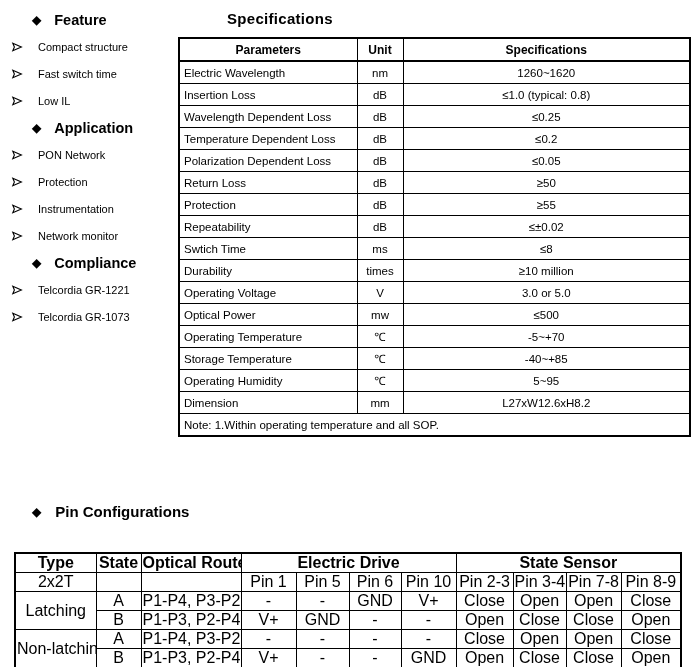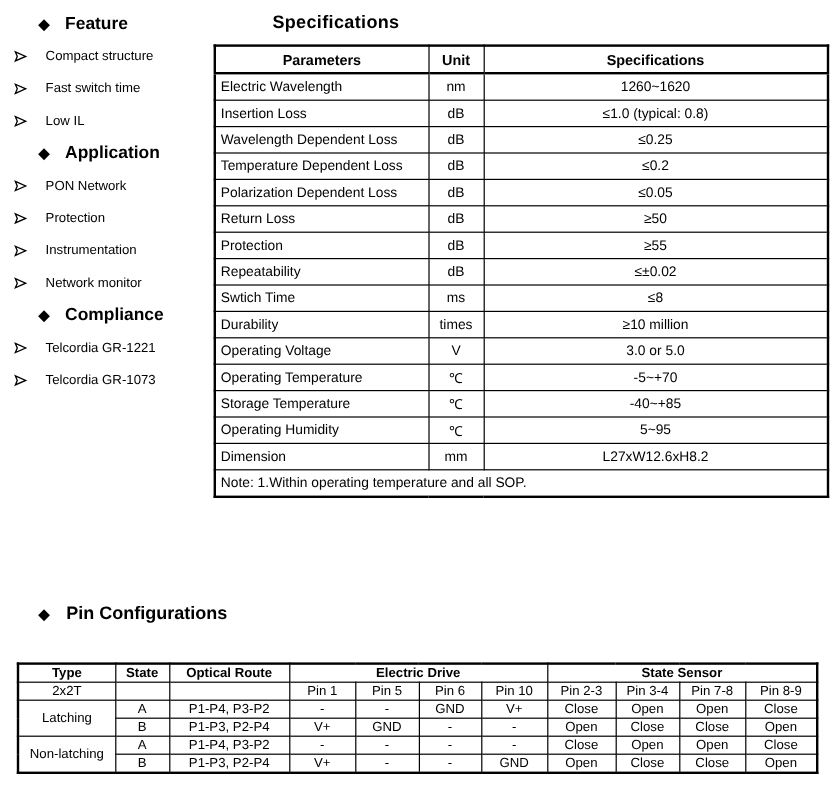--- a/index.html
+++ b/index.html
@@ -49,21 +49,21 @@
     position:absolute; left:32px; top:503px;
     display:flex; align-items:center; gap:14px;
     font-weight:bold; font-size:15px;
   }
   .pin-table {
     position:absolute; left:14px; top:552px; width:666px;
     border:2px solid #000;
   }
   .pin-table th, .pin-table td {
     border:1px solid #000; height:14px; padding:0 1px;
-    font-size:11px; text-align:center; overflow:hidden; white-space:nowrap;
+    font-size:16px; text-align:center; overflow:hidden; white-space:nowrap;
   }
   .pin-table th { font-weight:bold; }
 </style>
 </head>
 <body>
 
 <div class="sidebar">
     <div class="side-heading">
       <span class="diamond">◆</span>
       <span>Feature</span>
@@ -213,20 +213,25 @@
       </tr>
       <tr>
         <td class="c-left">Durability</td>
         <td>times</td>
         <td>≥10 million</td>
       </tr>
       <tr>
         <td class="c-left">Operating Voltage</td>
         <td>V</td>
         <td>3.0 or 5.0</td>
+      </tr>
+      <tr>
+        <td class="c-left">Optical Power</td>
+        <td>mw</td>
+        <td>≤500</td>
       </tr>
       <tr>
         <td class="c-left">Operating Temperature</td>
         <td>℃</td>
         <td>-5~+70</td>
       </tr>
       <tr>
         <td class="c-left">Storage Temperature</td>
         <td>℃</td>
         <td>-40~+85</td>

